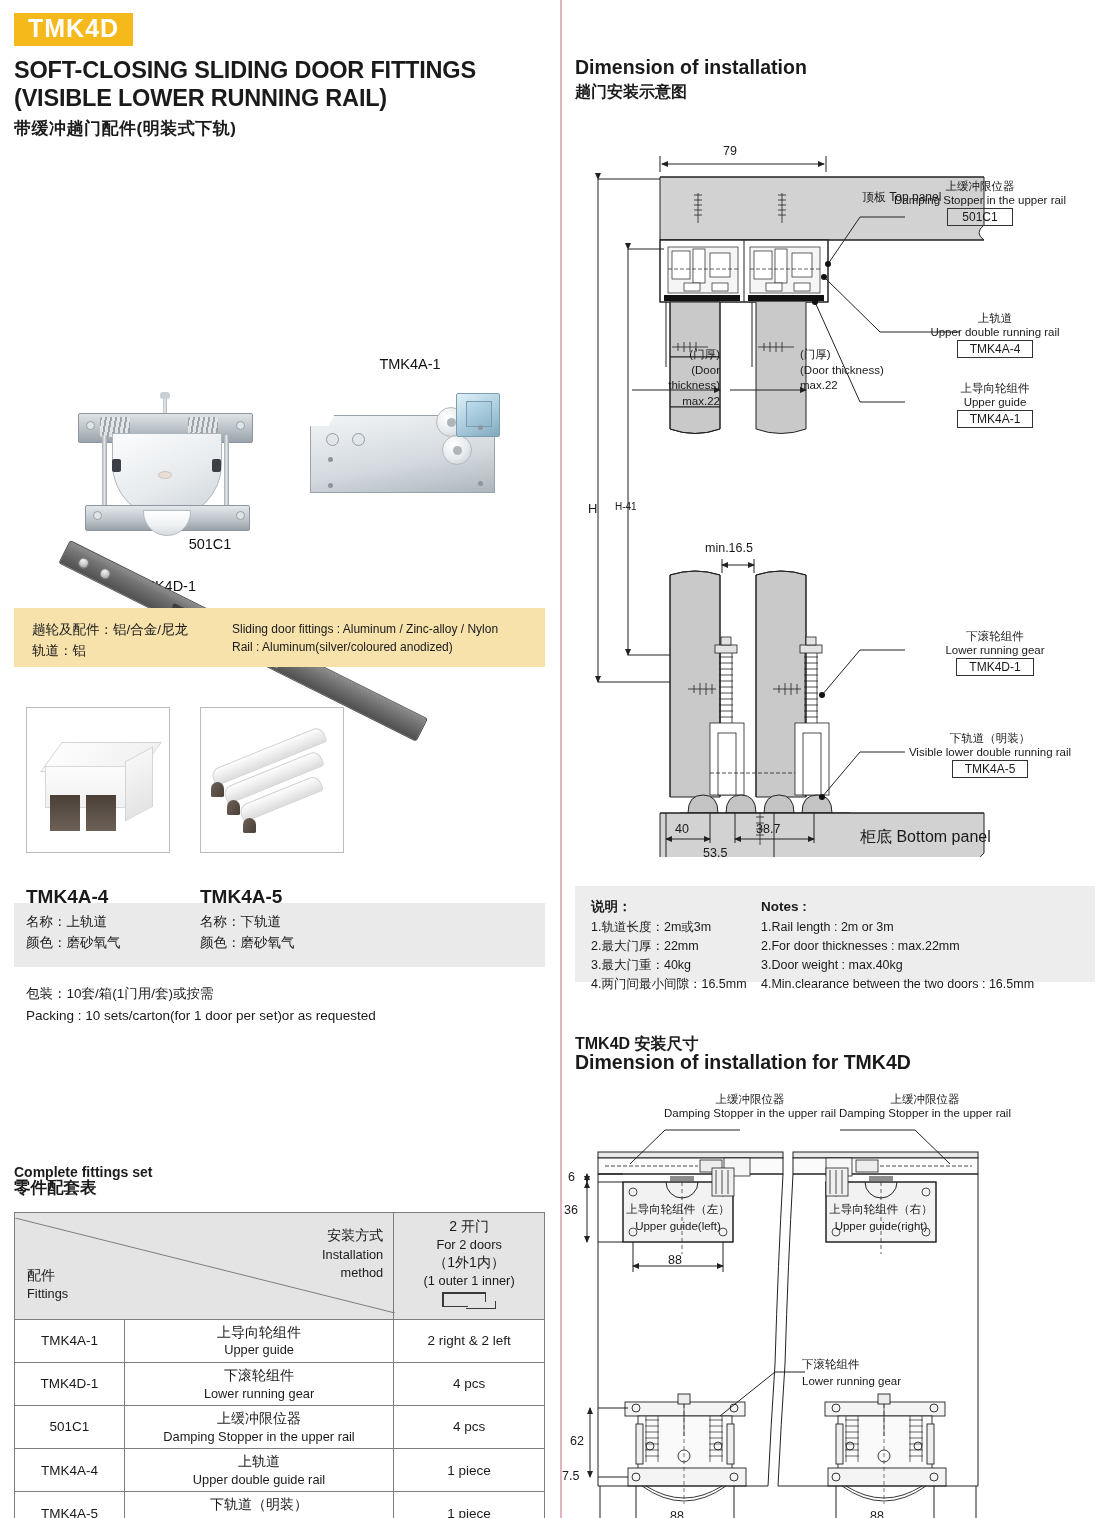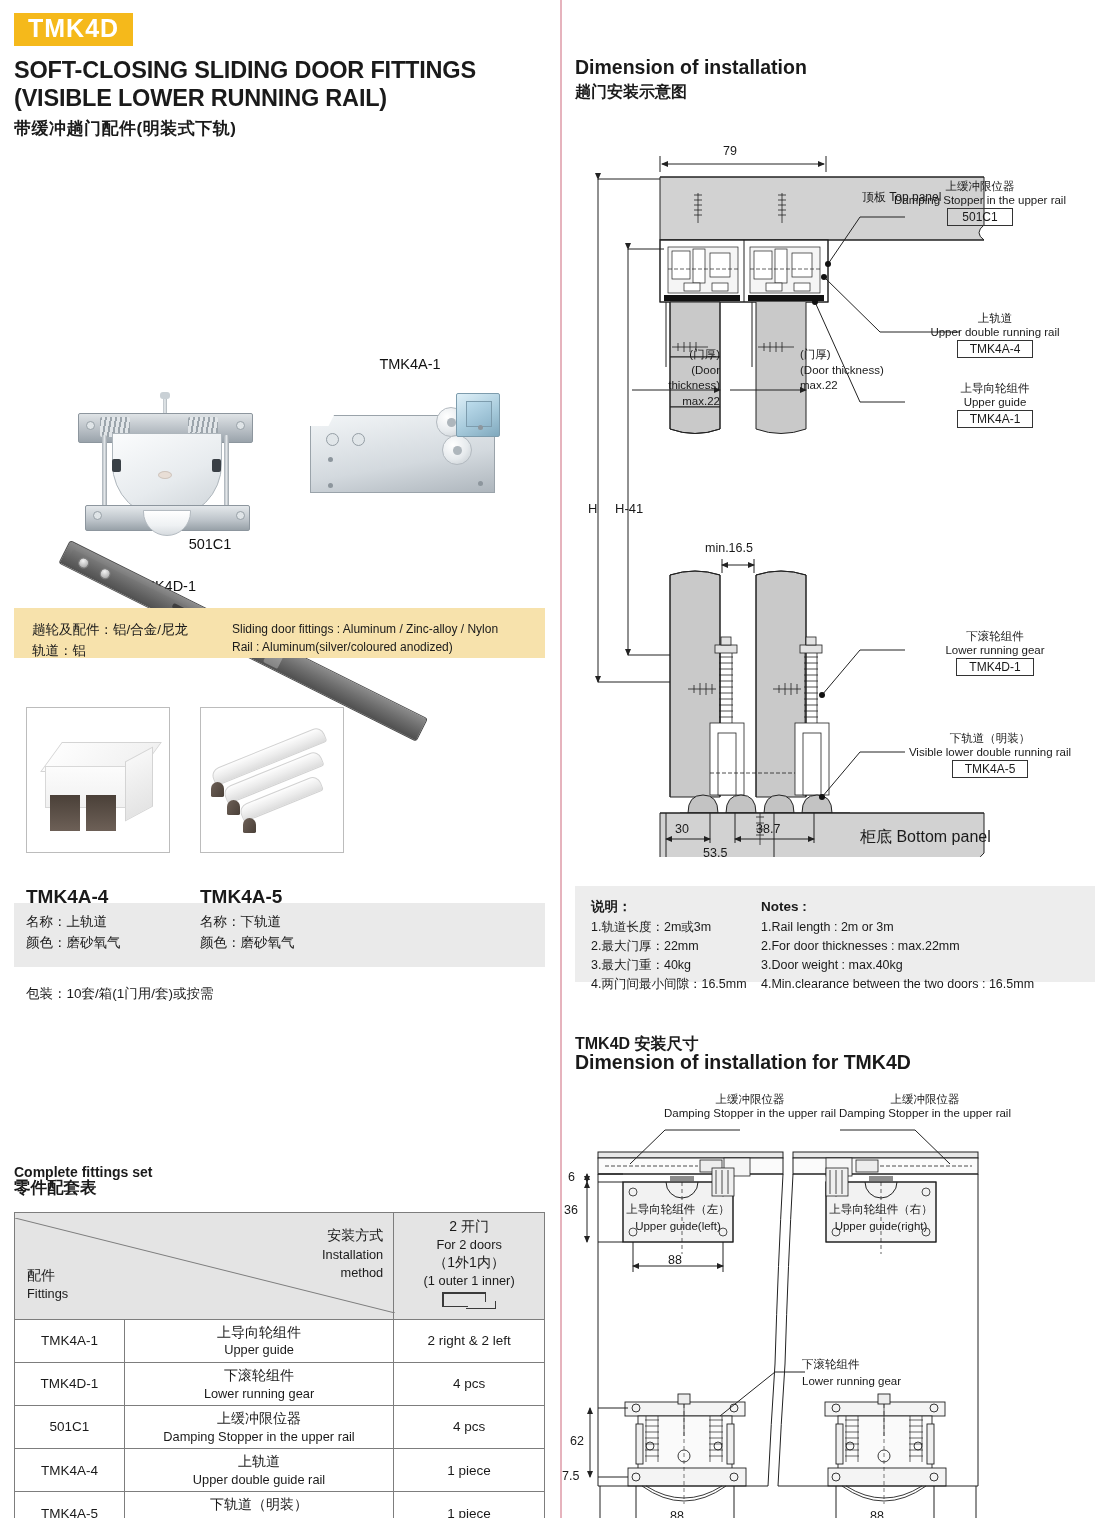--- a/index.html
+++ b/index.html
@@ -160,21 +160,21 @@
     position: absolute; left: 226px; top: 2px; width: 16px; height: 20px;
     background: linear-gradient(180deg,#a6a6a6,#838383); border-radius: 2px;
   }
   .damper .scr { position:absolute; width:11px;height:11px;border-radius:50%;
      background:radial-gradient(circle at 35% 32%,#f4f4f4,#bdbdbd 60%,#8f8f8f);
      border:1px solid #7d7d7d; }
   .damper .sc1{left:16px;top:8px;} .damper .sc2{left:40px;top:8px;}
 
   
   .matbox {
-    position: absolute; left: 14px; top: 608px; width: 531px; height: 50px;
+    position: absolute; left: 14px; top: 608px; width: 531px; height: 59px;
     background: #f7e2ac;
   }
   .matbox .cn { position: absolute; left: 18px; top: 12px; font-size: 13.5px; line-height: 1.55; }
   .matbox .en { position: absolute; left: 218px; top: 12px; font-size: 12px; line-height: 1.5; }
 
   
   .railbox { position: absolute; border: 1px solid #bcbcbc; background: #fff; }
   .railbox.one { left: 26px; top: 707px; width: 144px; height: 146px; }
   .railbox.two { left: 200px; top: 707px; width: 144px; height: 146px; }
 
@@ -374,20 +374,21 @@
       <div>名称：上轨道</div>
       <div>颜色：磨砂氧气</div>
     </div>
     <div class="railspec" style="left:200px; top:912px;">
       <div>名称：下轨道</div>
       <div>颜色：磨砂氧气</div>
     </div>
 
     <div class="packing">
       <div>包装：10套/箱(1门用/套)或按需</div>
+      <div>Packing : 10 sets/carton(for 1 door per set)or as requested</div>
     </div>
 
     <div class="fs-en">Complete fittings set</div>
     <div class="fs-cn">零件配套表</div>
 
     <table class="fit">
       <tbody>
           <tr>
         <td class="hd" colspan="2">
           <div class="diagcell">
@@ -607,36 +608,36 @@
         <circle cx="262" cy="598" r="3" fill="#111"></circle>
         <circle cx="262" cy="700" r="3" fill="#111"></circle>
       </svg>
 
       
       <div class="dimtxt" style="position:absolute; left:163px; top:47px;">79</div>
       <div class="dimtxt" style="position:absolute; left:302px; top:92px; font-size:12px;">顶板  Top panel</div>
       <div class="dimtxt" style="position:absolute; left:300px; top:730px; font-size:16px;">柜底  Bottom panel</div>
 
       <div style="position:absolute; left:28px; top:404px; font-size:13px;">H</div>
-      <div style="position:absolute; left:55px; top:404px; font-size:13px;">H-41</div>
+      <div style="position:absolute; left:55px; top:404px; font-size:10px;">H-41</div>
 
       <div style="position:absolute; left:78px; top:250px; width:82px; text-align:right; line-height:1.35;">
         <div class="cal">(门厚)</div>
         <div class="cal">(Door thickness)</div>
         <div class="cal">max.22</div>
       </div>
       <div style="position:absolute; left:240px; top:250px; width:90px; text-align:left; line-height:1.35;">
         <div class="cal">(门厚)</div>
         <div class="cal">(Door thickness)</div>
         <div class="cal">max.22</div>
       </div>
 
       <div class="dimtxt" style="position:absolute; left:145px; top:444px;">min.16.5</div>
 
-      <div class="dimtxt" style="position:absolute; left:115px; top:725px;">30</div>
+      <div class="dimtxt" style="position:absolute; left:115px; top:725px;">40</div>
       <div class="dimtxt" style="position:absolute; left:196px; top:725px;">38.7</div>
       <div class="dimtxt" style="position:absolute; left:143px; top:749px;">53.5</div>
 
       
       <div style="position:absolute; left:300px; top:82px; width:240px; text-align:center;">
         <div class="cal">上缓冲限位器</div>
         <div class="cal">Damping Stopper in the upper rail</div>
         <div class="boxlbl" style="display:inline-block;border:1px solid #333;padding:1px 14px;margin-top:2px;">501C1</div>
       </div>
 

